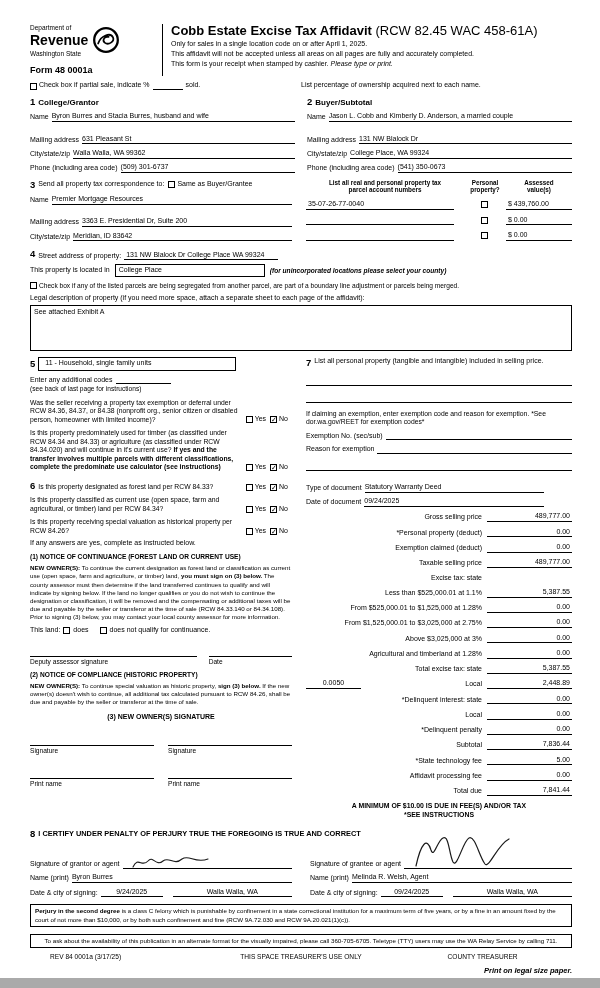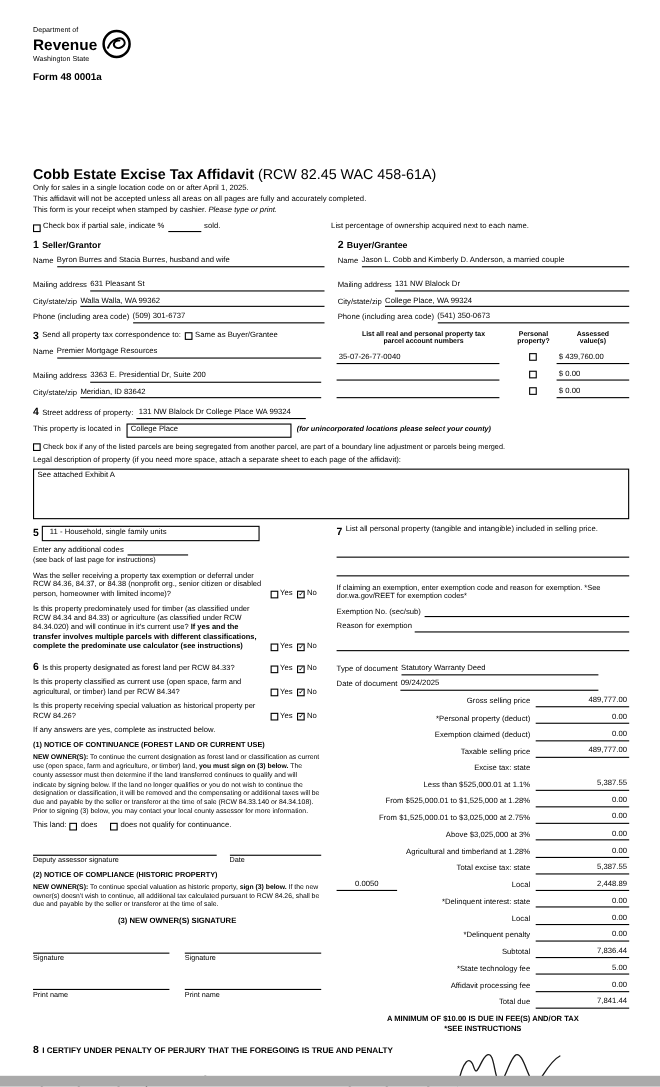--- a/index.html
+++ b/index.html
@@ -2,21 +2,21 @@
 <html><head>
 <meta charset="utf-8">
 <style>
   * { margin:0; padding:0; box-sizing:border-box; }
   html,body { width:600px; height:988px; }
   body { font-family:"Liberation Sans","DejaVu Sans",sans-serif; color:#000; background:#fff; }
   .screen { position:relative; width:600px; height:988px; background:#fff; overflow:hidden; }
   .form { position:absolute; left:30px; top:24px; width:542px; font-size:7px; line-height:1.25; }
 
   
-  .header-row { display:flex;flex-direction:column; }
+  .header-row { display:flex; }
   .dept-block { flex:0 0 128px; }
   .dept-line { display:flex; align-items:flex-start; }
   .dept-top { font-size:6.5px; }
   .dept-name { font-size:14px; font-weight:bold; }
   .dept-sub { font-size:6.5px; }
   .logo { width:28px; height:28px; margin-left:4px; margin-top:2px; }
   .form-number { font-size:9px; font-weight:bold; margin-top:7px; }
   .header-divider { border-left:1px solid #000; margin:0 8px 0 4px; }
   .title-block { flex:1; }
   .form-title { font-size:13px; font-weight:bold; line-height:1.1; }
@@ -162,41 +162,41 @@
       <span class="cb"></span>
       <span>Check box if partial sale, indicate %</span>
       <span class="pct-line"></span>
       <span>sold.</span>
     </div>
     <div class="partial-right">List percentage of ownership acquired next to each name.</div>
   </div>
 
   <div class="two-col">
     <div class="col-half">
-      <div><span class="sec-no">1</span><span class="sec-title">Seller/Grantor</span></div>
+      <div><span class="sec-no">1</span><span class="sec-title">College/Grantor</span></div>
       <div class="field">
             <span class="flbl">Name</span>
             <span class="uval">Byron Burres and Stacia Burres, husband and wife</span>
           </div>
       <div class="gap8"></div>
       <div class="field">
             <span class="flbl">Mailing address</span>
             <span class="uval">631 Pleasant St</span>
           </div>
       <div class="field">
             <span class="flbl">City/state/zip</span>
             <span class="uval">Walla Walla, WA 99362</span>
           </div>
       <div class="field">
             <span class="flbl">Phone (including area code)</span>
             <span class="uval">(509) 301-6737</span>
           </div>
     </div>
     <div class="col-half">
-      <div><span class="sec-no">2</span><span class="sec-title">Buyer/Grantee</span></div>
+      <div><span class="sec-no">2</span><span class="sec-title">Buyer/Subtotal</span></div>
       <div class="field">
             <span class="flbl">Name</span>
             <span class="uval">Jason L. Cobb and Kimberly D. Anderson, a married couple</span>
           </div>
       <div class="gap8"></div>
       <div class="field">
             <span class="flbl">Mailing address</span>
             <span class="uval">131 NW Blalock Dr</span>
           </div>
       <div class="field">
@@ -518,21 +518,21 @@
           </div>
 
       <div class="min-note">A MINIMUM OF $10.00 IS DUE IN FEE(S) AND/OR TAX</div>
       <div class="min-note" style="margin-top:1px;">*SEE INSTRUCTIONS</div>
     </div>
   </div>
 
   <div class="sec8">
     <div class="sec8-head">
       <span class="sec-no">8</span>
-      <span class="certify-text">I CERTIFY UNDER PENALTY OF PERJURY THAT THE FOREGOING IS TRUE AND PENALTY</span>
+      <span class="certify-text">I CERTIFY UNDER PENALTY OF PERJURY TRUE THE FOREGOING IS TRUE AND CORRECT</span>
     </div>
     <div class="sec8-cols">
       <div class="s8col">
         <div class="sigrow">
           <span class="flbl">Signature of grantor or agent</span>
           <span class="sigline">
             <svg class="sig-svg" width="80" height="18" viewBox="0 0 80 18">
               <path d="M2,14 C7,3 11,15 17,8 C22,2 25,14 32,8 C38,3 43,13 51,6 C58,1 64,11 77,6" fill="none" stroke="#1a1a1a" stroke-width="1.1" stroke-linecap="round"></path>
             </svg>
           </span>

